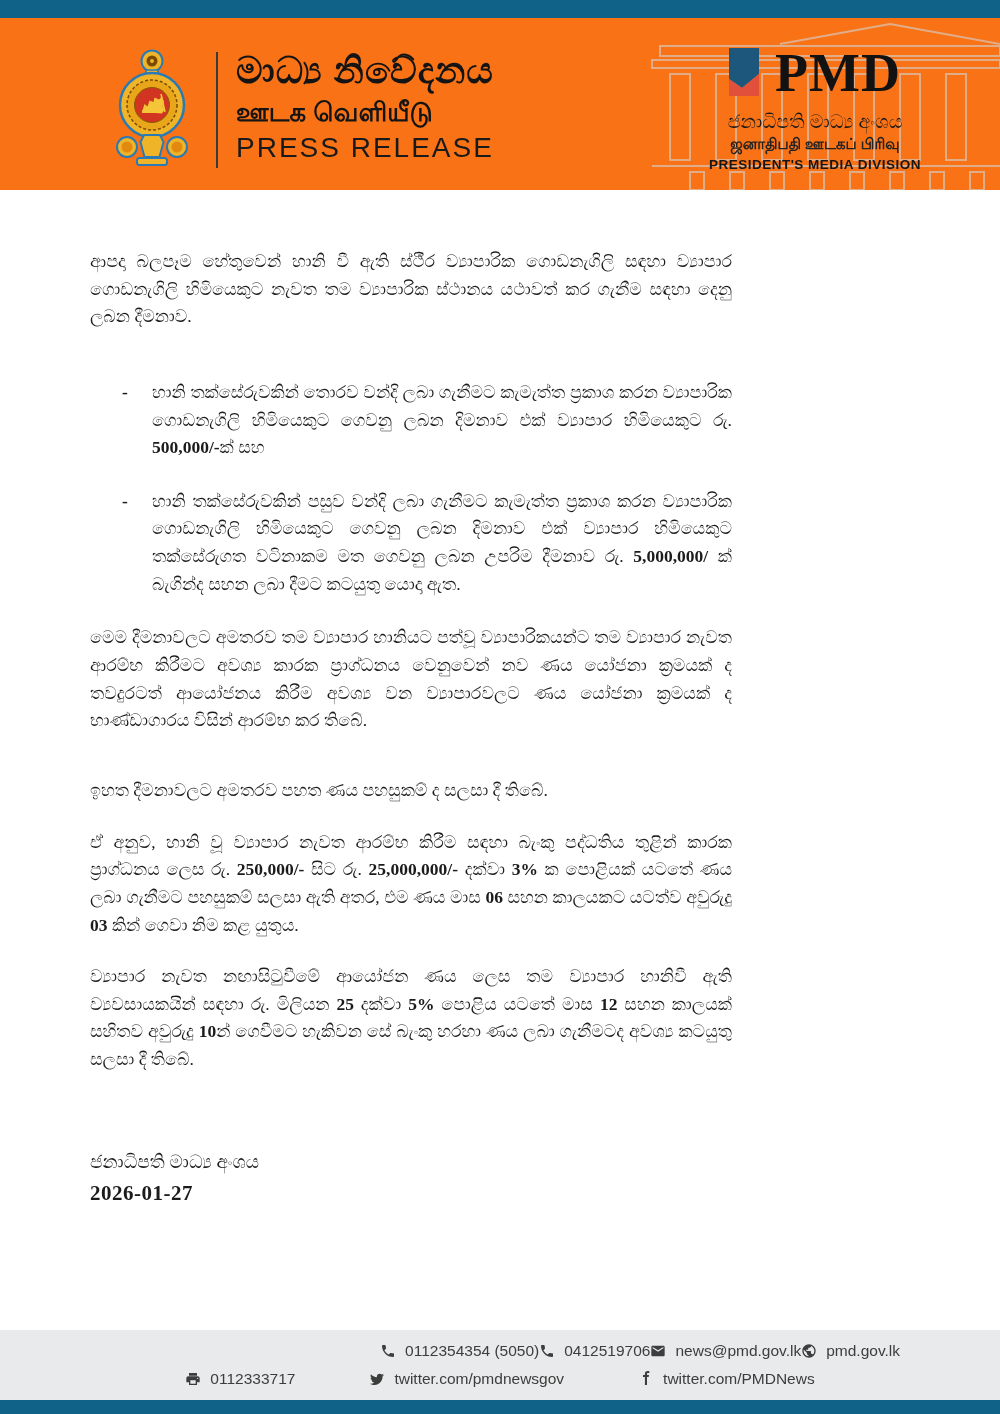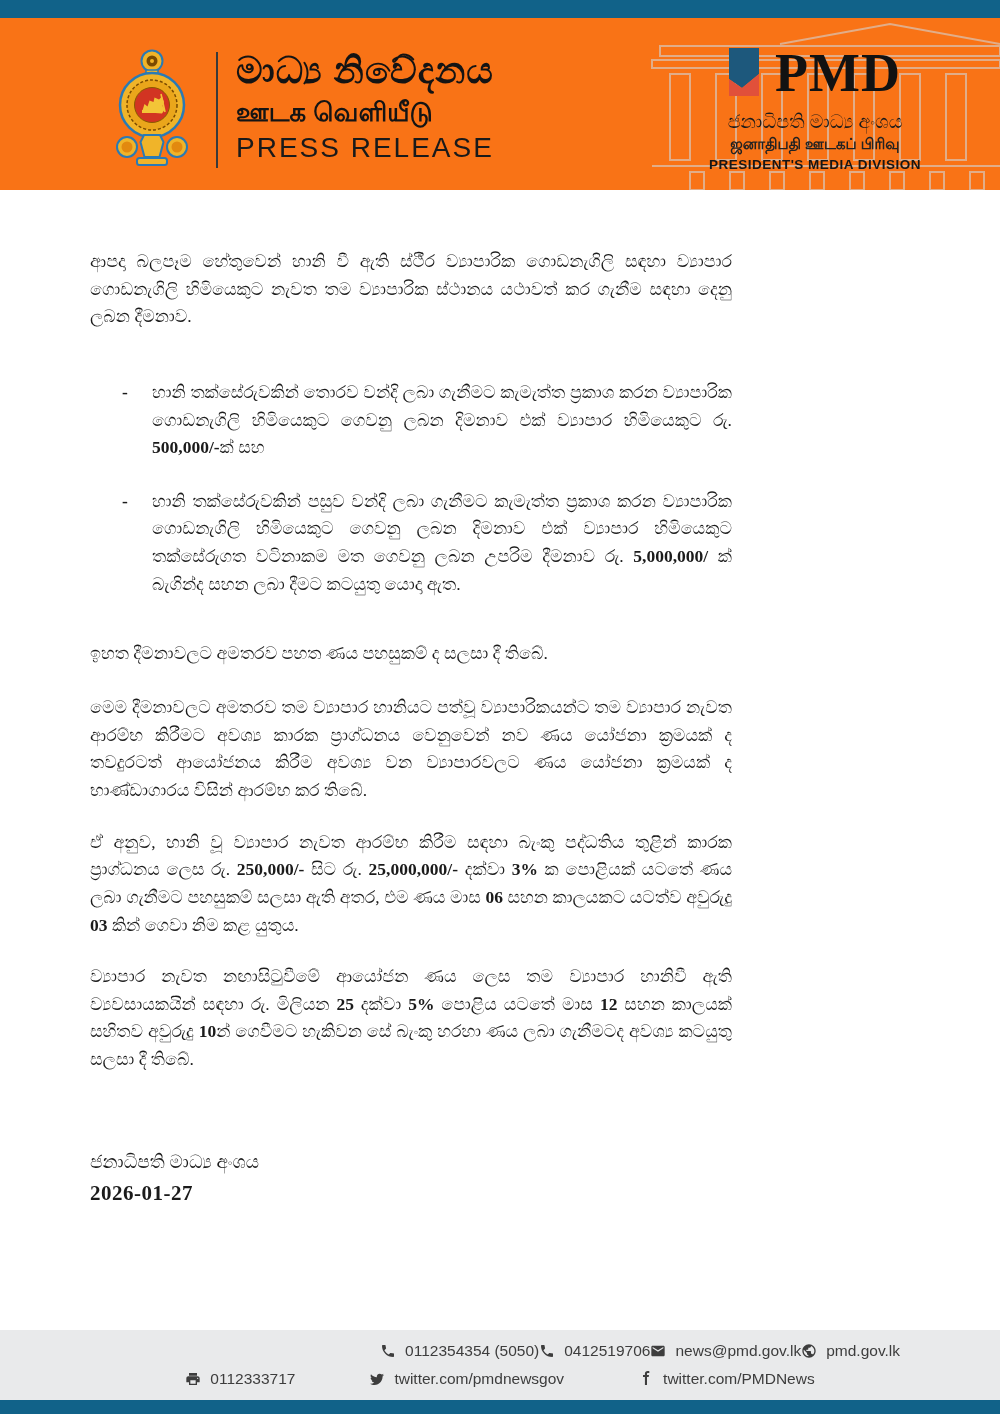--- a/index.html
+++ b/index.html
@@ -133,22 +133,22 @@
     <div>
         <div class="para"><span>ආපදා බලපෑම හේතුවෙන් හානි වී ඇති ස්ථීර ව්‍යාපාරික ගොඩනැගිලි සඳහා ව්‍යාපාර ගොඩනැගිලි හිමියෙකුට නැවත තම ව්‍යාපාරික ස්ථානය යථාවත් කර ගැනීම සඳහා දෙනු ලබන දීමනාව.</span></div>
         <div class="bullet" style="margin-top: 48px;">
           <span class="dash">-</span>
           <span class="btext"><span>හානි තක්සේරුවකින් තොරව වන්දි ලබා ගැනීමට කැමැත්ත ප්‍රකාශ කරන ව්‍යාපාරික ගොඩනැගිලි හිමියෙකුට ගෙවනු ලබන දිමනාව එක් ව්‍යාපාර හිමියෙකුට රු. </span><b>500,000/-</b><span>ක් සහ</span></span>
         </div>
         <div class="bullet" style="margin-top: 26px;">
           <span class="dash">-</span>
           <span class="btext"><span>හානි තක්සේරුවකින් පසුව වන්දි ලබා ගැනීමට කැමැත්ත ප්‍රකාශ කරන ව්‍යාපාරික ගොඩනැගිලි හිමියෙකුට ගෙවනු ලබන දිමනාව එක් ව්‍යාපාර හිමියෙකුට තක්සේරුගත වටිනාකම මත ගෙවනු ලබන උපරිම දීමනාව රු. </span><b>5,000,000/</b><span> ක් බැගින්ද සහන ලබා දීමට කටයුතු යොදා ඇත.</span></span>
         </div>
+        <div class="para" style="margin-top: 26px;"><span>මෙම දීමනාවලට අමතරව තම ව්‍යාපාර හානියට පත්වූ ව්‍යාපාරිකයන්ට තම ව්‍යාපාර නැවත ආරම්භ කිරීමට අවශ්‍ය කාරක ප්‍රාග්ධනය වෙනුවෙන් නව ණය යෝජනා ක්‍රමයක් ද තවදුරටත් ආයෝජනය කිරීම අවශ්‍ය වන ව්‍යාපාරවලට ණය යෝජනා ක්‍රමයක් ද භාණ්ඩාගාරය විසින් ආරම්භ කර තිබේ.</span></div>
         <div class="para" style="margin-top: 42px;"><span>ඉහත දීමනාවලට අමතරව පහත ණය පහසුකම් ද සලසා දී තිබේ.</span></div>
-        <div class="para" style="margin-top: 26px;"><span>මෙම දීමනාවලට අමතරව තම ව්‍යාපාර හානියට පත්වූ ව්‍යාපාරිකයන්ට තම ව්‍යාපාර නැවත ආරම්භ කිරීමට අවශ්‍ය කාරක ප්‍රාග්ධනය වෙනුවෙන් නව ණය යෝජනා ක්‍රමයක් ද තවදුරටත් ආයෝජනය කිරීම අවශ්‍ය වන ව්‍යාපාරවලට ණය යෝජනා ක්‍රමයක් ද භාණ්ඩාගාරය විසින් ආරම්භ කර තිබේ.</span></div>
         <div class="para" style="margin-top: 24px;"><span>ඒ අනුව, හානි වූ ව්‍යාපාර නැවත ආරම්භ කිරීම සඳහා බැංකු පද්ධතිය තුළින් කාරක ප්‍රාග්ධනය ලෙස රු. </span><b>250,000/-</b><span> සිට රු. </span><b>25,000,000/-</b><span> දක්වා </span><b>3%</b><span> ක පොළියක් යටතේ ණය ලබා ගැනීමට පහසුකම් සලසා ඇති අතර, එම ණය මාස </span><b>06</b><span> සහන කාලයකට යටත්ව අවුරුදු </span><b>03</b><span> කින් ගෙවා නිම කළ යුතුය.</span></div>
         <div class="para" style="margin-top: 24px;"><span>ව්‍යාපාර නැවත නඟාසිටුවීමේ ආයෝජන ණය ලෙස තම ව්‍යාපාර හානිවී ඇති ව්‍යවසායකයින් සඳහා රු. මිලියන </span><b>25</b><span> දක්වා </span><b>5%</b><span> පොළිය යටතේ මාස </span><b>12</b><span> සහන කාලයක් සහිතව අවුරුදු </span><b>10</b><span>න් ගෙවීමට හැකිවන සේ බැංකු හරහා ණය ලබා ගැනීමටද අවශ්‍ය කටයුතු සලසා දී තිබේ.</span></div>
       </div>
     <div class="signature">
       <div class="sig-org">ජනාධිපති මාධ්‍ය අංශය</div>
       <div class="sig-date">2026-01-27</div>
     </div>
   </main>
 
   <footer class="footer">

